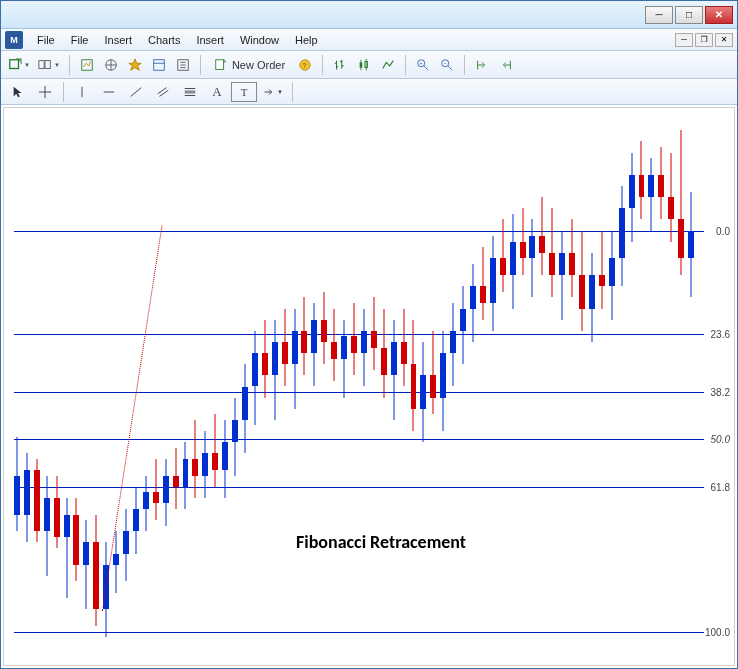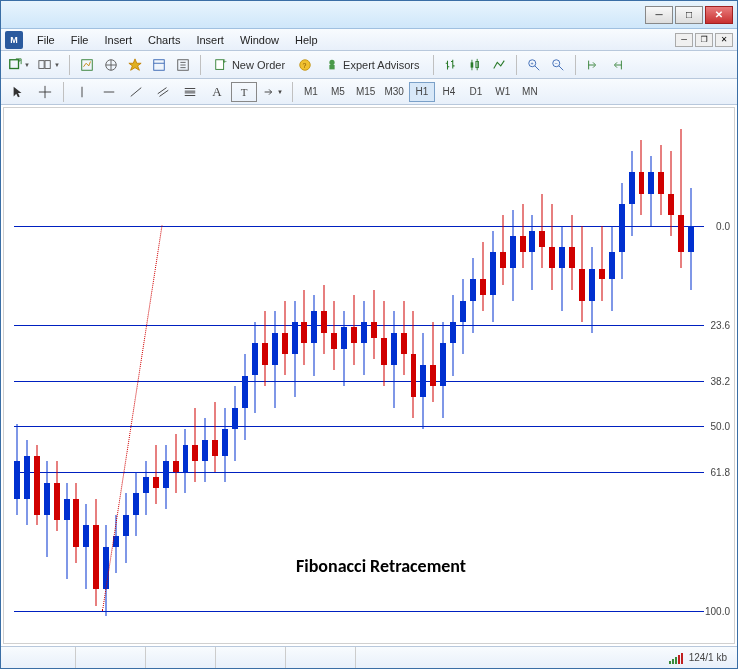--- a/index.html
+++ b/index.html
@@ -121,27 +121,20 @@
           <text x="10" y="7" font-size="8" fill="#2a7a2a">+</text>
         </svg>
       <span>New Order</span>
     </div>
     <div class="tool-btn">
         <svg class="ico" viewBox="0 0 16 16">
           <circle cx="8" cy="8" r="6" fill="#f0c030" stroke="#c09010"></circle>
           <text x="5" y="11" font-size="8" fill="#805000">?</text>
         </svg>
       </div>
-    <div class="tool-label-btn">
-      <svg class="ico" viewBox="0 0 16 16">
-          <circle cx="8" cy="5" r="3" fill="#4a9a4a"></circle>
-          <rect x="5" y="8" width="6" height="5" fill="#4a9a4a"></rect>
-        </svg>
-      <span>Expert Advisors</span>
-    </div>
     <div class="tool-sep"></div>
     <div class="tool-btn">
         <svg class="ico" viewBox="0 0 16 16">
           <path d="M4 3 L4 13 M2 6 L4 6 M4 10 L6 10 M10 2 L10 12 M8 4 L10 4 M10 9 L12 9" stroke="#2a7a2a" stroke-width="1.2"></path>
         </svg>
       </div>
     <div class="tool-btn">
         <svg class="ico" viewBox="0 0 16 16">
           <rect x="3" y="5" width="3" height="6" fill="#2a7a2a"></rect>
           <line x1="4.5" y1="2" x2="4.5" y2="14" stroke="#2a7a2a"></line>
@@ -226,43 +219,32 @@
       </div>
     <div class="tf-btn" style="font-family:serif;font-size:13px;">A</div>
     <div class="tf-btn" style="font-family:serif;font-size:11px;border:1px solid #888;">T</div>
     <div class="tf-btn">
         <svg class="ico" viewBox="0 0 16 16">
           <path d="M3 8 L11 8 M8 5 L11 8 L8 11" fill="none" stroke="#333"></path>
         </svg>
         <span class="drop" style="font-size:6px;margin-left:1px;">▼</span>
       </div>
     <div class="tool-sep"></div>
-    <div id="tf-container" style="display:flex;gap:1px;">
-        <div class="tf-btn">M1</div>
-        <div class="tf-btn">M5</div>
-        <div class="tf-btn">M15</div>
-        <div class="tf-btn">M30</div>
-        <div class="tf-btn selected">H1</div>
-        <div class="tf-btn">H4</div>
-        <div class="tf-btn">D1</div>
-        <div class="tf-btn">W1</div>
-        <div class="tf-btn">MN</div>
-      </div>
   </div>
 
   <div class="chart-area" id="chart">
-    <div class="annotation" style="left:40%; top:76%;margin-top:40px;">Fibonacci Retracement</div>
+    <div class="annotation" style="left:40%; top:76%;">Fibonacci Retracement</div>
   <div class="fib-line" style="top: 22%;"></div>
       <div class="fib-label" style="top: 22%;">0.0</div>
       <div class="fib-line" style="top: 40.5%;"></div>
       <div class="fib-label" style="top: 40.5%;">23.6</div>
       <div class="fib-line" style="top: 51%;"></div>
       <div class="fib-label" style="top: 51%;">38.2</div>
       <div class="fib-line" style="top: 59.5%;"></div>
-      <div class="fib-label" style="top: 59.5%;">50.0</div>
+      <div class="fib-label" style="top: 59.5%; font-style: italic;">50.0</div>
       <div class="fib-line" style="top: 68%;"></div>
       <div class="fib-label" style="top: 68%;">61.8</div>
       <div class="fib-line" style="top: 94%;"></div>
       <div class="fib-label" style="top: 94%;">100.0</div>
       <div class="candle bull" style="left: 10px; width: 5.94783px; top: 0px; height: 100%;">
         <div class="wick" style="top: 59%; height: 17%;"></div>
         <div class="body" style="top: 66%; height: 7%;"></div>
       </div>
       <div class="candle bull" style="left: 19.913px; width: 5.94783px; top: 0px; height: 100%;">
         <div class="wick" style="top: 62%; height: 16%;"></div>
@@ -532,32 +514,14 @@
         <div class="wick" style="top: 4%; height: 26%;"></div>
         <div class="body" style="top: 20%; height: 7%;"></div>
       </div>
       <div class="candle bull" style="left: 684.087px; width: 5.94783px; top: 0px; height: 100%;">
         <div class="wick" style="top: 15%; height: 19%;"></div>
         <div class="body" style="top: 22%; height: 5%;"></div>
       </div>
       <div style="position: absolute; left: 99.2174px; top: 502.9px; width: 0px; height: 389.765px; border-left: 1.2px dotted rgb(208, 0, 0); transform-origin: left top; transform: rotate(-171.222deg);"></div>
     </div>
 
-  <div class="statusbar">
-    <div class="status-cell"></div>
-      <div class="status-cell"></div>
-      <div class="status-cell"></div>
-      <div class="status-cell"></div>
-      <div class="status-cell"></div>
-      <div class="status-cell"></div>
-    <div class="status-right">
-      <div class="conn-bars">
-          <span></span>
-          <span></span>
-          <span></span>
-          <span></span>
-          <span></span>
-        </div>
-      <span>124/1 kb</span>
-    </div>
-  </div>
 
 </div>
 
 </body></html>

